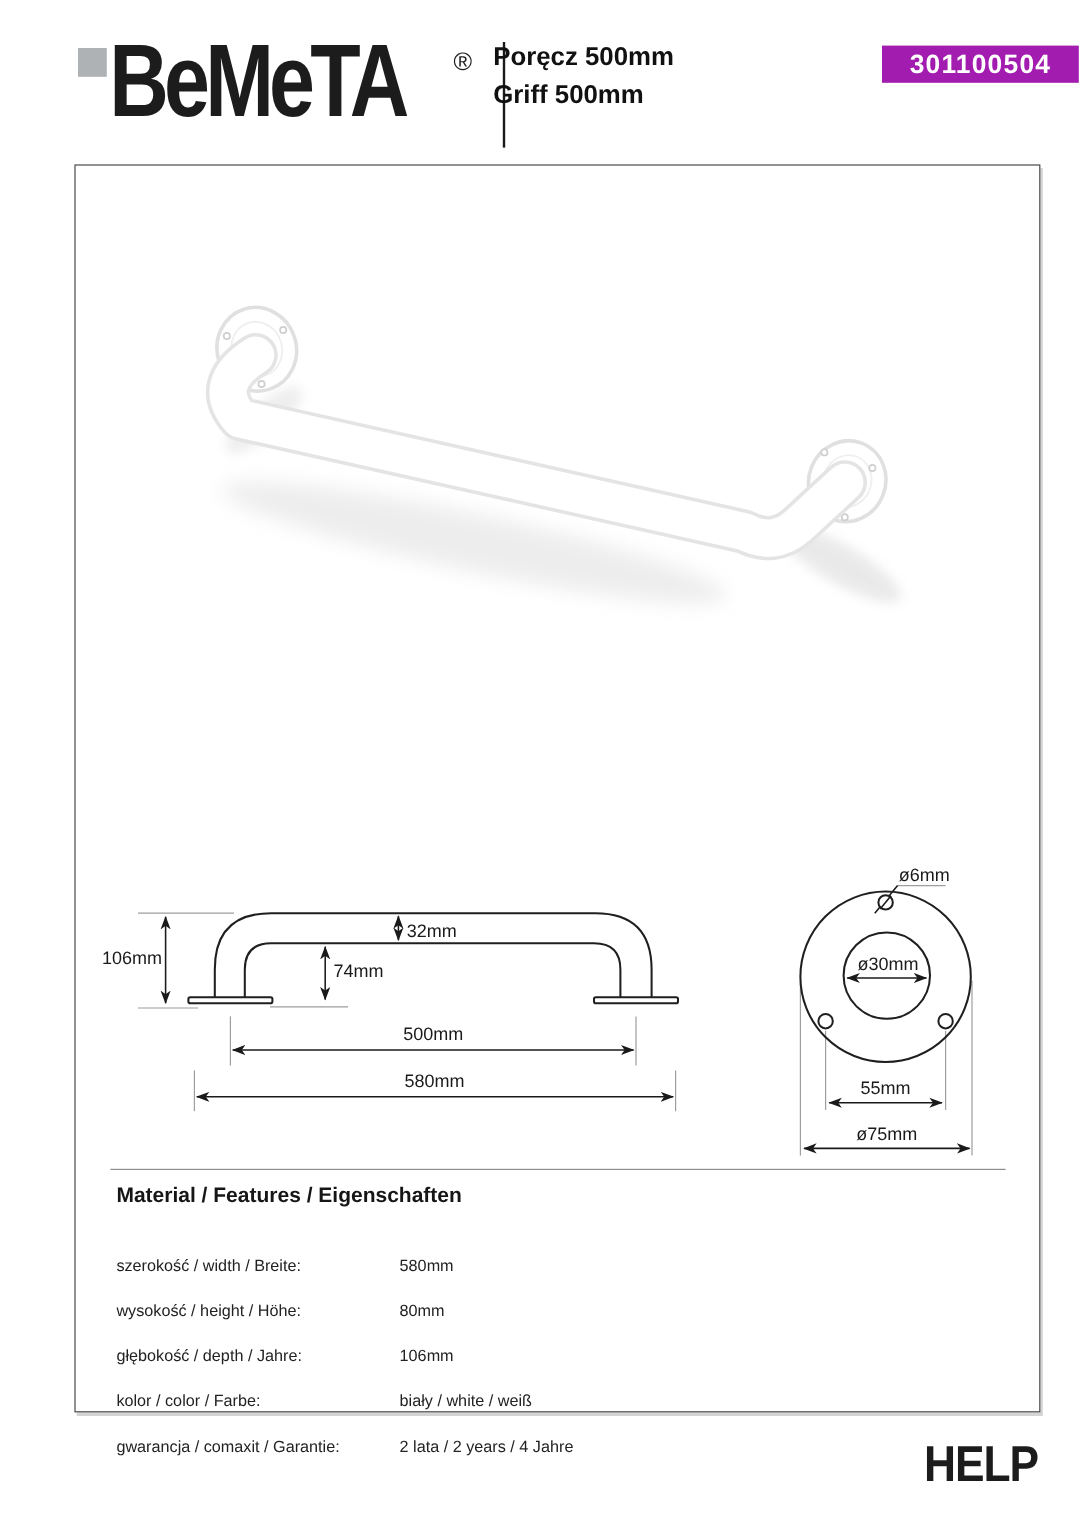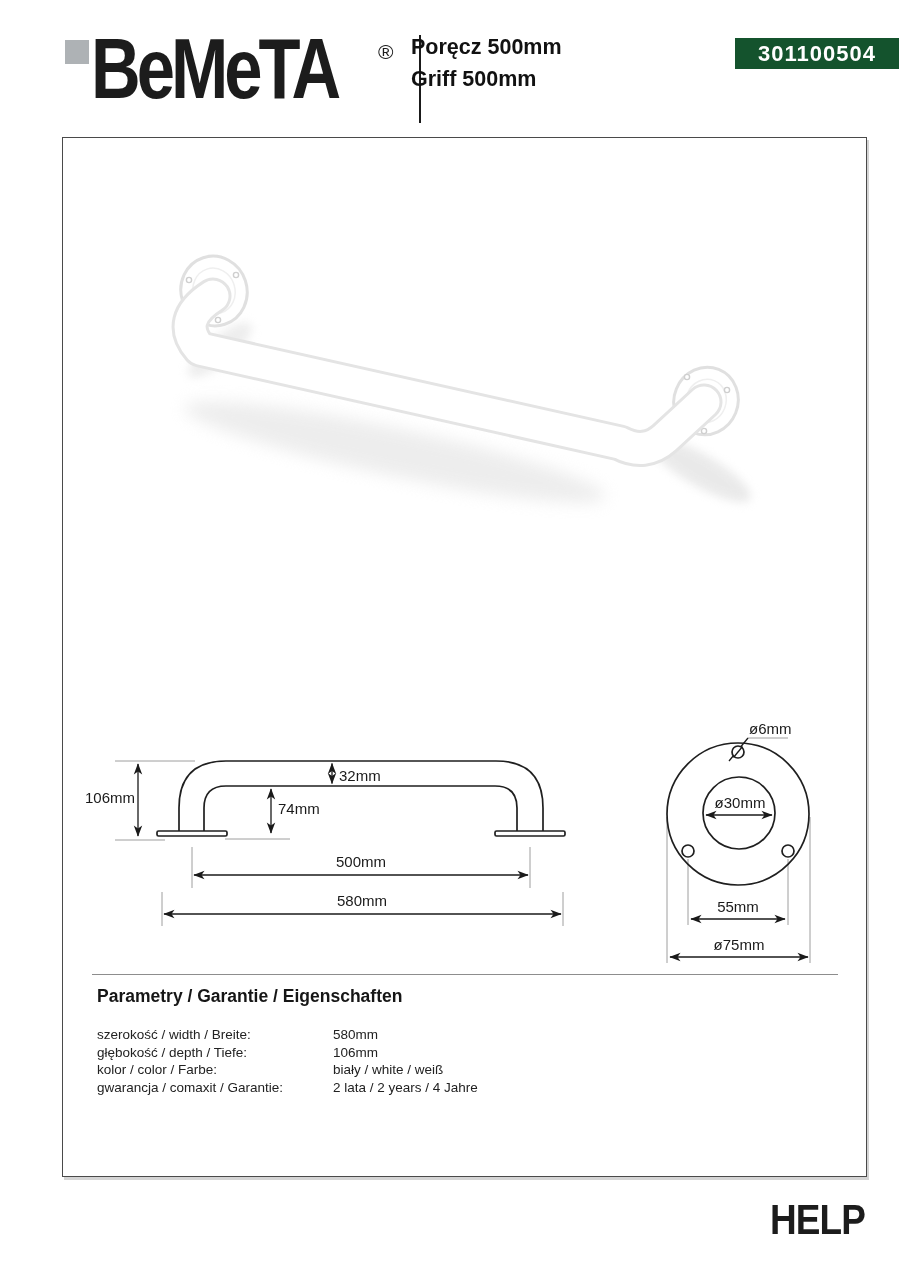--- a/index.html
+++ b/index.html
@@ -15,21 +15,21 @@
   .brand-wordmark{
     left:91px;top:25px;font-size:86px;font-weight:700;line-height:1;
     letter-spacing:-5px;transform:scaleX(.80);transform-origin:left top;
     white-space:pre;color:#1c1c1c;
   }
   .registered-mark{left:378px;top:40px;font-size:21px;font-weight:400;color:#1c1c1c;}
   .header-divider{left:419px;top:35px;width:2px;height:88px;background:#1a1a1a;}
   .product-title{left:411px;top:32px;}
   .title-line{font-size:21.5px;font-weight:700;line-height:31.5px;white-space:pre;color:#111;}
   .product-code-badge{
-    left:735px;top:38px;width:164px;height:31px;background:#14532d;
+    left:735px;top:38px;width:164px;height:31px;background:#a21caf;
     display:flex;align-items:center;justify-content:center;
   }
   .product-code-badge span{color:#ffffff;font-size:22px;font-weight:700;letter-spacing:1px;}
 
   
   .content-frame{
     left:62px;top:137px;width:803px;height:1038px;
     border:1.4px solid #4a4a4a;background:#fff;
     box-shadow:2px 3px 0 rgba(160,160,160,.45);
   }
@@ -43,21 +43,21 @@
 
   .dim-line{stroke:#1a1a1a;stroke-width:1.3;fill:none;}
   .ext-line{stroke:#9e9e9e;stroke-width:1;fill:none;}
   .draw-line{stroke:#1f1f1f;stroke-width:1.7;fill:none;}
   .draw-fill{stroke:#1f1f1f;stroke-width:1.7;fill:#ffffff;}
   .dim-text{font-family:"Liberation Sans","DejaVu Sans",sans-serif;font-size:15px;fill:#1a1a1a;}
 
   
   .parameters-heading{left:97px;top:986px;font-size:17.5px;font-weight:700;color:#161616;}
   .parameters-table{left:97px;top:1026px;width:560px;}
-  .parameter-row{display:flex;height:17.6px;align-items:center;}
+  .parameter-row{display:flex;height:17.6px;align-items:center;margin-top:20px;}
   .parameter-label{width:236px;font-size:13.5px;color:#222;}
   .parameter-value{font-size:13.5px;color:#222;}
 
   
   .help-logo{
     right:40px;top:1199px;font-size:42px;font-weight:800;line-height:1;
     letter-spacing:-1px;transform:scaleX(.88);transform-origin:right top;color:#1c1c1c;
   }
 </style>
 </head>
@@ -176,29 +176,33 @@
   <line class="dim-line" x1="670" y1="957" x2="808" y2="957" marker-start="url(#arrF)" marker-end="url(#arrF)"></line>
 
   <text class="dim-text" x="749" y="734" text-anchor="start">ø6mm</text>
   <text class="dim-text" x="740" y="808" text-anchor="middle">ø30mm</text>
   <text class="dim-text" x="738" y="912" text-anchor="middle">55mm</text>
   <text class="dim-text" x="739" y="950" text-anchor="middle">ø75mm</text>
 </svg>
 
 <div class="abs drawings-separator"></div>
 
-<div class="abs parameters-heading">Parametry / Garantie / Eigenschaften</div>
+<div class="abs parameters-heading">Material / Features / Eigenschaften</div>
 
 <div class="abs parameters-table">
   <div class="parameter-row">
     <div class="parameter-label">szerokość / width / Breite:</div>
     <div class="parameter-value">580mm</div>
   </div>
   <div class="parameter-row">
-    <div class="parameter-label">głębokość / depth / Tiefe:</div>
+    <div class="parameter-label">wysokość / height / Höhe:</div>
+    <div class="parameter-value">80mm</div>
+  </div>
+  <div class="parameter-row">
+    <div class="parameter-label">głębokość / depth / Jahre:</div>
     <div class="parameter-value">106mm</div>
   </div>
   <div class="parameter-row">
     <div class="parameter-label">kolor / color / Farbe:</div>
     <div class="parameter-value">biały / white / weiß</div>
   </div>
   <div class="parameter-row">
     <div class="parameter-label">gwarancja / comaxit / Garantie:</div>
     <div class="parameter-value">2 lata / 2 years / 4 Jahre</div>
   </div>

